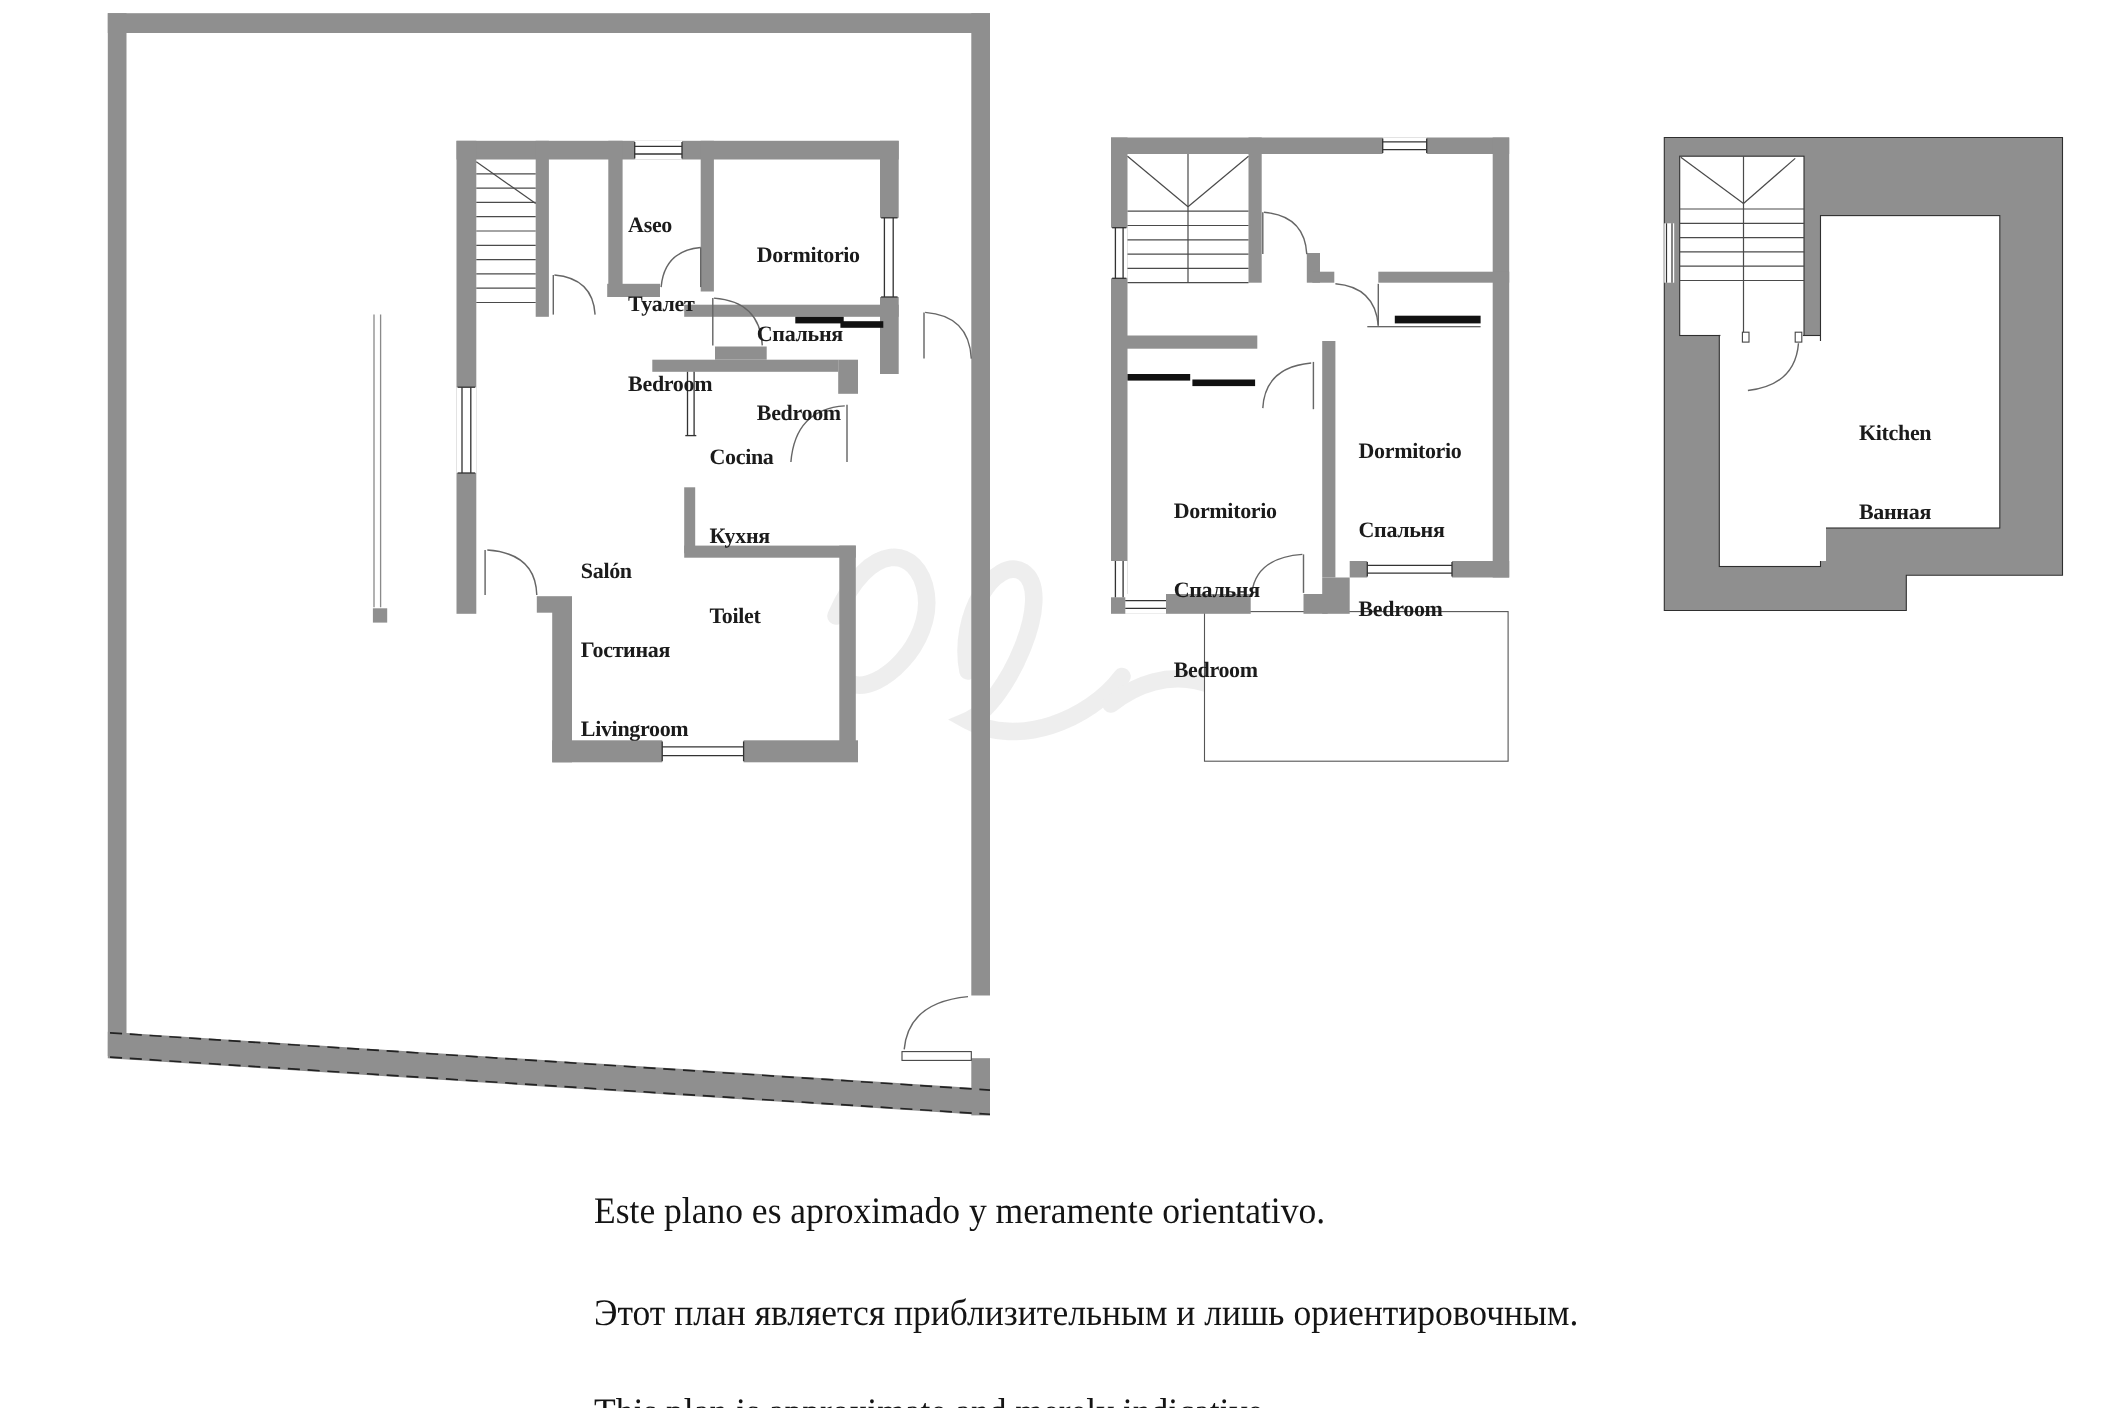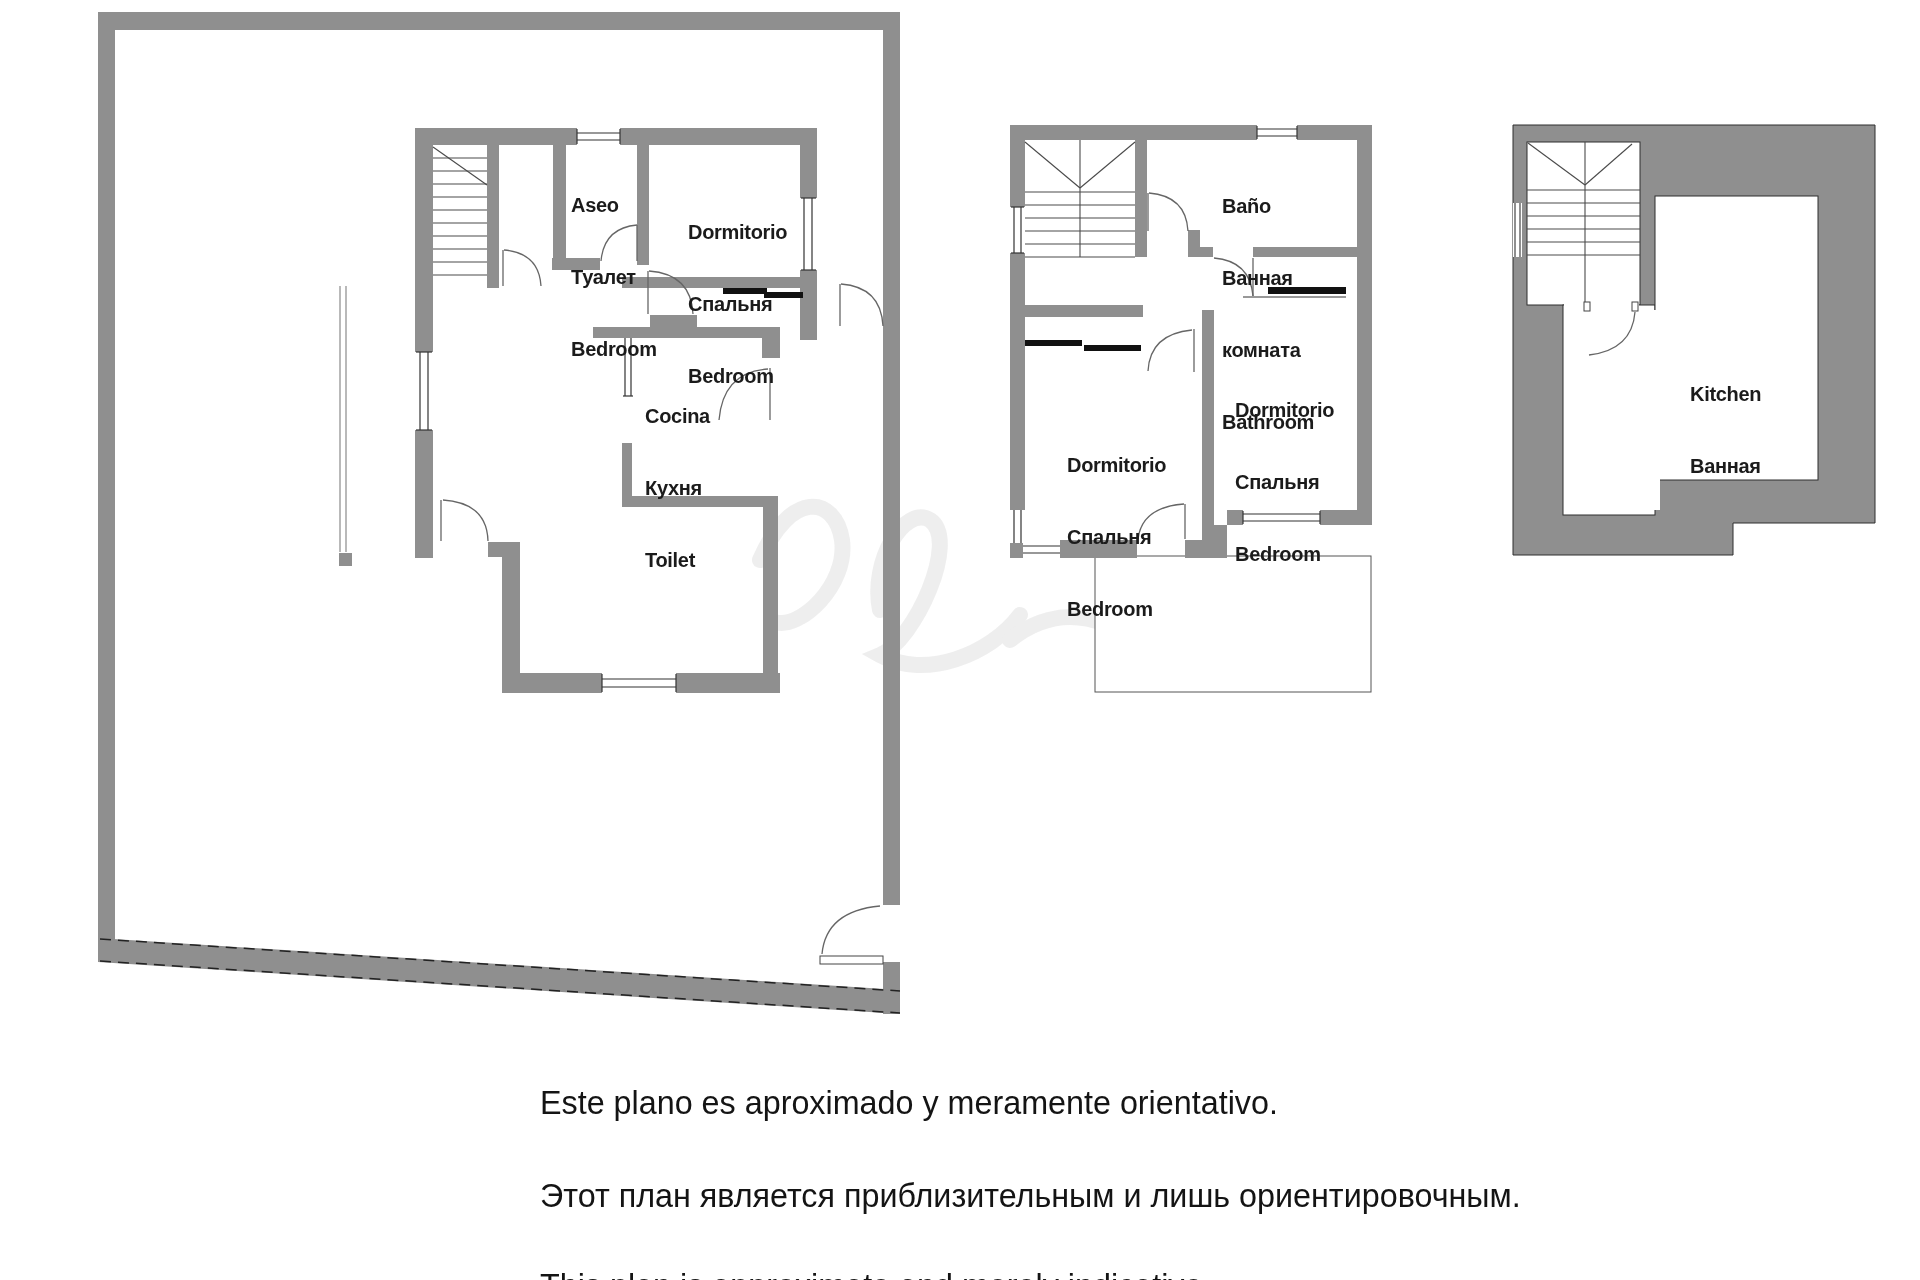--- a/index.html
+++ b/index.html
@@ -1,18 +1,18 @@
 <!DOCTYPE html>
 <html><head>
 <meta charset="utf-8">
 <style>
   html,body{margin:0;padding:0;background:#ffffff;}
   body{width:1920px;height:1280px;overflow:hidden;}
   .page{position:relative;width:1920px;height:1128px;background:#ffffff;
-        font-family:Liberation Sans, sans-serif;}
+        font-family:Liberation Serif, serif;}
   .plan-svg{position:absolute;left:0;top:0;}
   .room-label{position:absolute;color:#1b1b1b;font-weight:bold;
               font-size:20px;line-height:24px;letter-spacing:-0.3px;white-space:pre;}
   .room-label span{display:block;}
   .footer-note{position:absolute;left:540px;color:#141414;font-size:34px;
                font-weight:normal;transform:scaleX(0.95);transform-origin:left top;
                white-space:pre;}
 </style>
 </head>
 <body>
@@ -266,27 +266,26 @@
     <span>Спальня</span>
     <span>Bedroom</span>
   </div>
 
   <div class="room-label" style="left:645px;top:356px">
     <span>Cocina</span>
     <span>Кухня</span>
     <span>Toilet</span>
   </div>
 
-
-  <div class="room-label" style="left:1222px;top:146px">
-    <span>Baño</span>
-    <span>Ванная</span>
-    <span>комната</span>
-    <span>Bathroom</span>
-  </div>
+  <div class="room-label" style="left:528px;top:459px">
+    <span>Salón</span>
+    <span>Гостиная</span>
+    <span>Livingroom</span>
+  </div>
+
 
   <div class="room-label" style="left:1235px;top:350px">
     <span>Dormitorio</span>
     <span>Спальня</span>
     <span>Bedroom</span>
   </div>
 
   <div class="room-label" style="left:1067px;top:405px">
     <span>Dormitorio</span>
     <span>Спальня</span>

